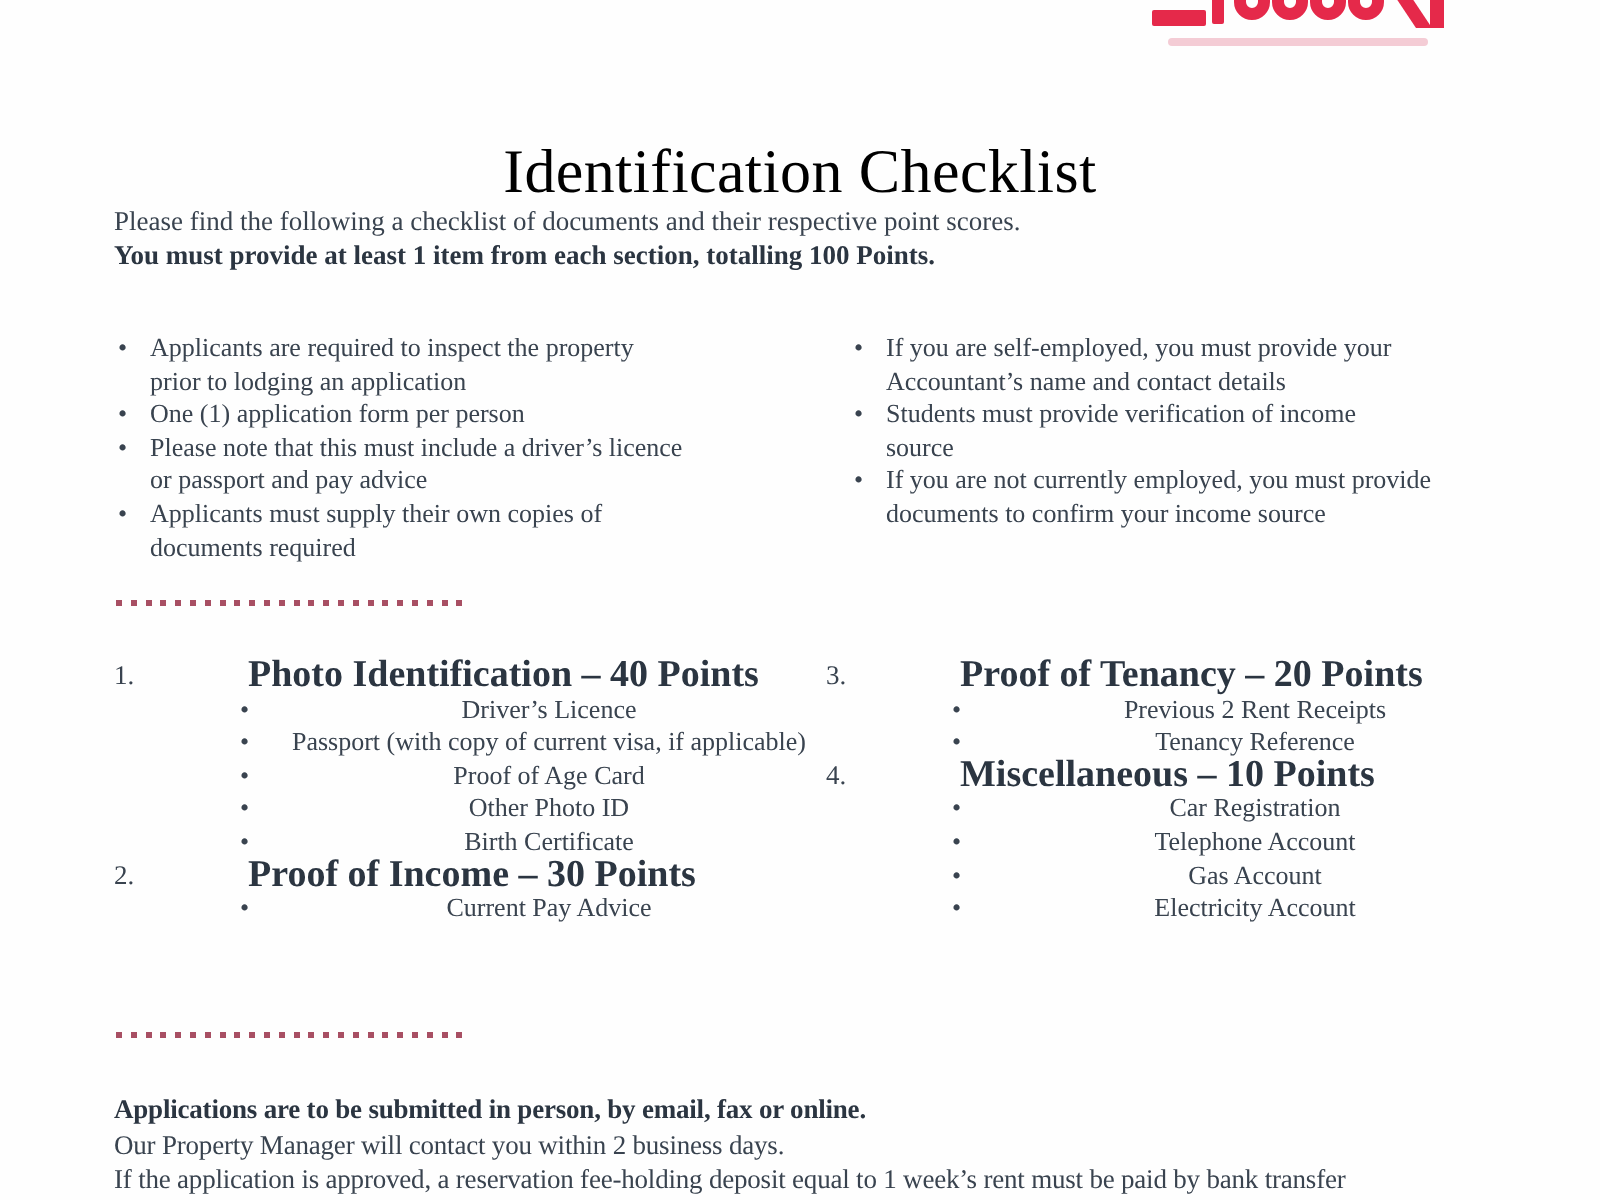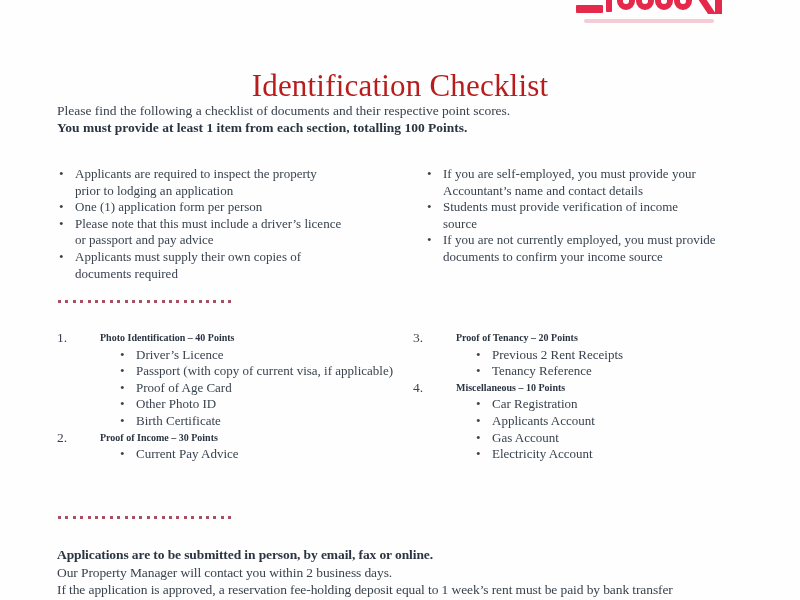--- a/index.html
+++ b/index.html
@@ -11,21 +11,21 @@
 
   
   .logo { position:absolute; top:0; left:576px; width:146px; height:26px; }
   .logo svg { display:block; }
   .logo-underline { position:absolute; top:19px; left:8px; width:130px; height:4px;
     background:#f4ccd5; border-radius:2px; }
 
   
   .title {
     position:absolute; top:47px; left:0; width:100%; text-align:center;
-    font-size:31px; line-height:36px; color:#b91c1c; font-weight:500;
+    font-size:31px; line-height:36px; color:#000000; font-weight:500;
     letter-spacing:0.2px;
   }
 
   
   .intro { position:absolute; top:102px; left:57px; font-size:13.5px; line-height:17px; }
   .intro .bold { font-weight:bold; color:#2b3541; }
 
   
   .notes { position:absolute; top:166px; left:57px; width:706px; display:flex; }
   .notes-left  { width:368px; }
@@ -45,22 +45,22 @@
   .dotline-1 { top:300px; }
   .dotline-2 { top:516px; }
 
   
   .sections { position:absolute; top:330px; left:57px; width:706px; display:flex; }
   .sections-left  { width:356px; }
   .sections-right { width:350px; }
   .section { display:flex; align-items:flex-start; }
   .sec-num { width:43px; font-size:13.5px; line-height:16.6px; flex:none; }
   .sec-body { flex:1; }
-  .sec-heading { font-weight:bold; color:#2b3541; font-size:10px; line-height:16.6px; }
-  .sec-body ul.dotlist { margin-left:18px; }
+  .sec-heading { font-weight:bold; color:#2b3541; font-size:19px; line-height:16.6px;margin-left:24px; }
+  .sec-body ul.dotlist { margin-left:18px;text-align:center; }
 
   
   .footer { position:absolute; top:546px; left:57px; width:710px;
     font-size:13.5px; line-height:17.6px; white-space:nowrap; letter-spacing:-0.1px; }
   .footer .bold { font-weight:bold; color:#2b3541; }
 </style>
 </head>
 <body>
 
 <div class="page">
@@ -161,21 +161,21 @@
           </ul>
         </div>
       </div>
 
       <div class="section">
         <div class="sec-num">4.</div>
         <div class="sec-body">
           <div class="sec-heading">Miscellaneous – 10 Points</div>
           <ul class="dotlist">
             <li>Car Registration</li>
-            <li>Applicants Account</li>
+            <li>Telephone Account</li>
             <li>Gas Account</li>
             <li>Electricity Account</li>
           </ul>
         </div>
       </div>
 
     </div>
   </div>
 
   <div class="footer">

